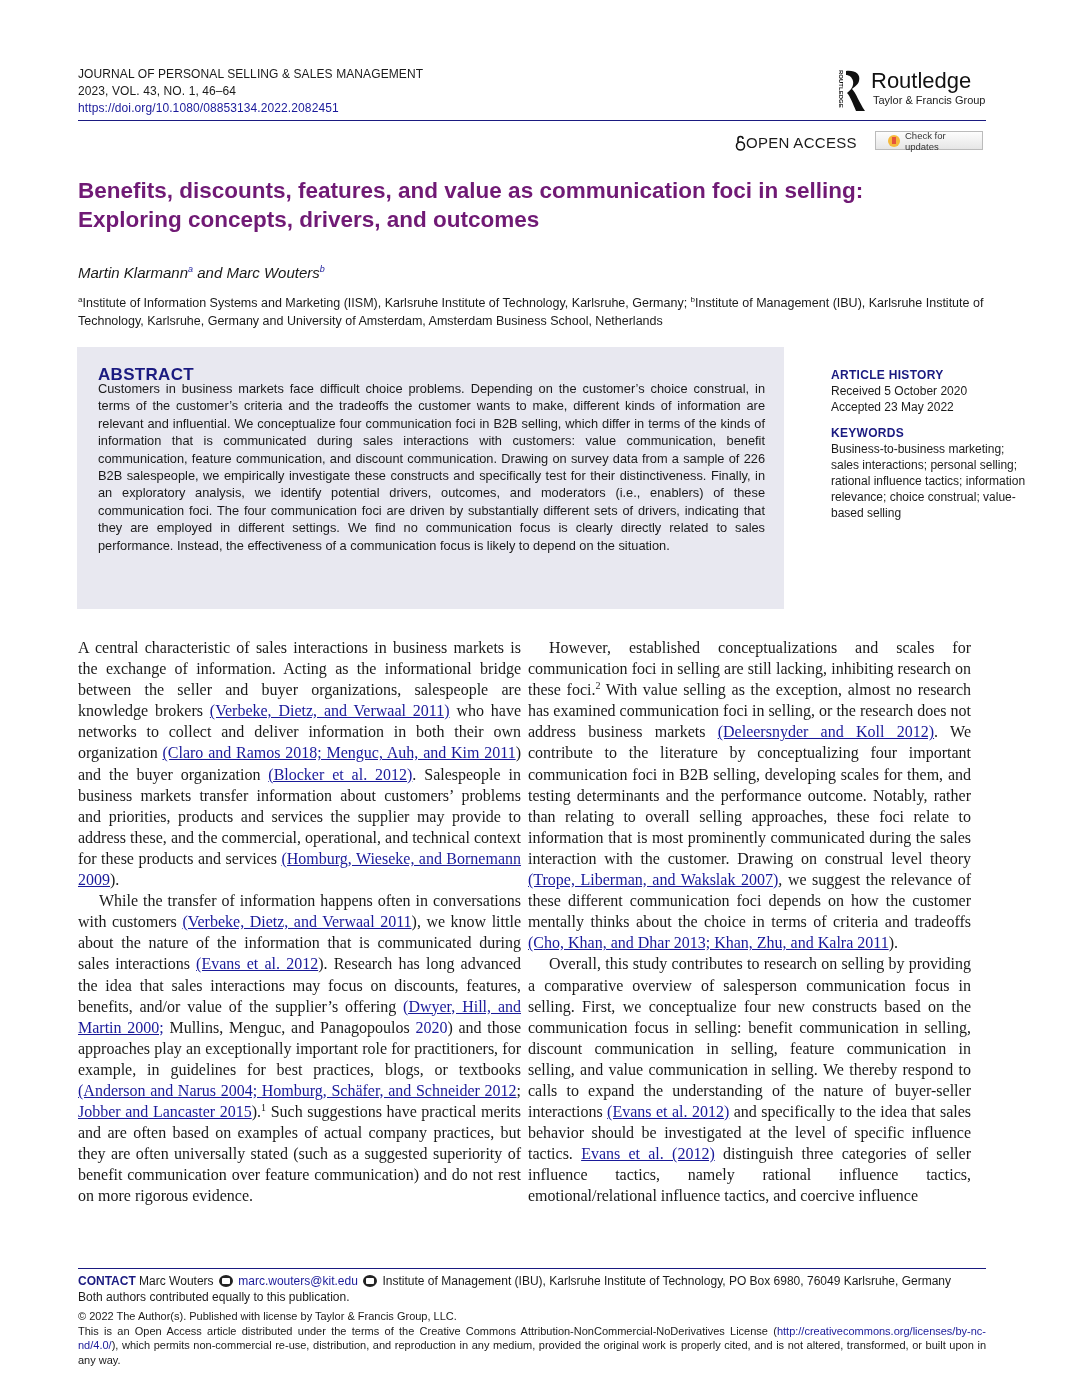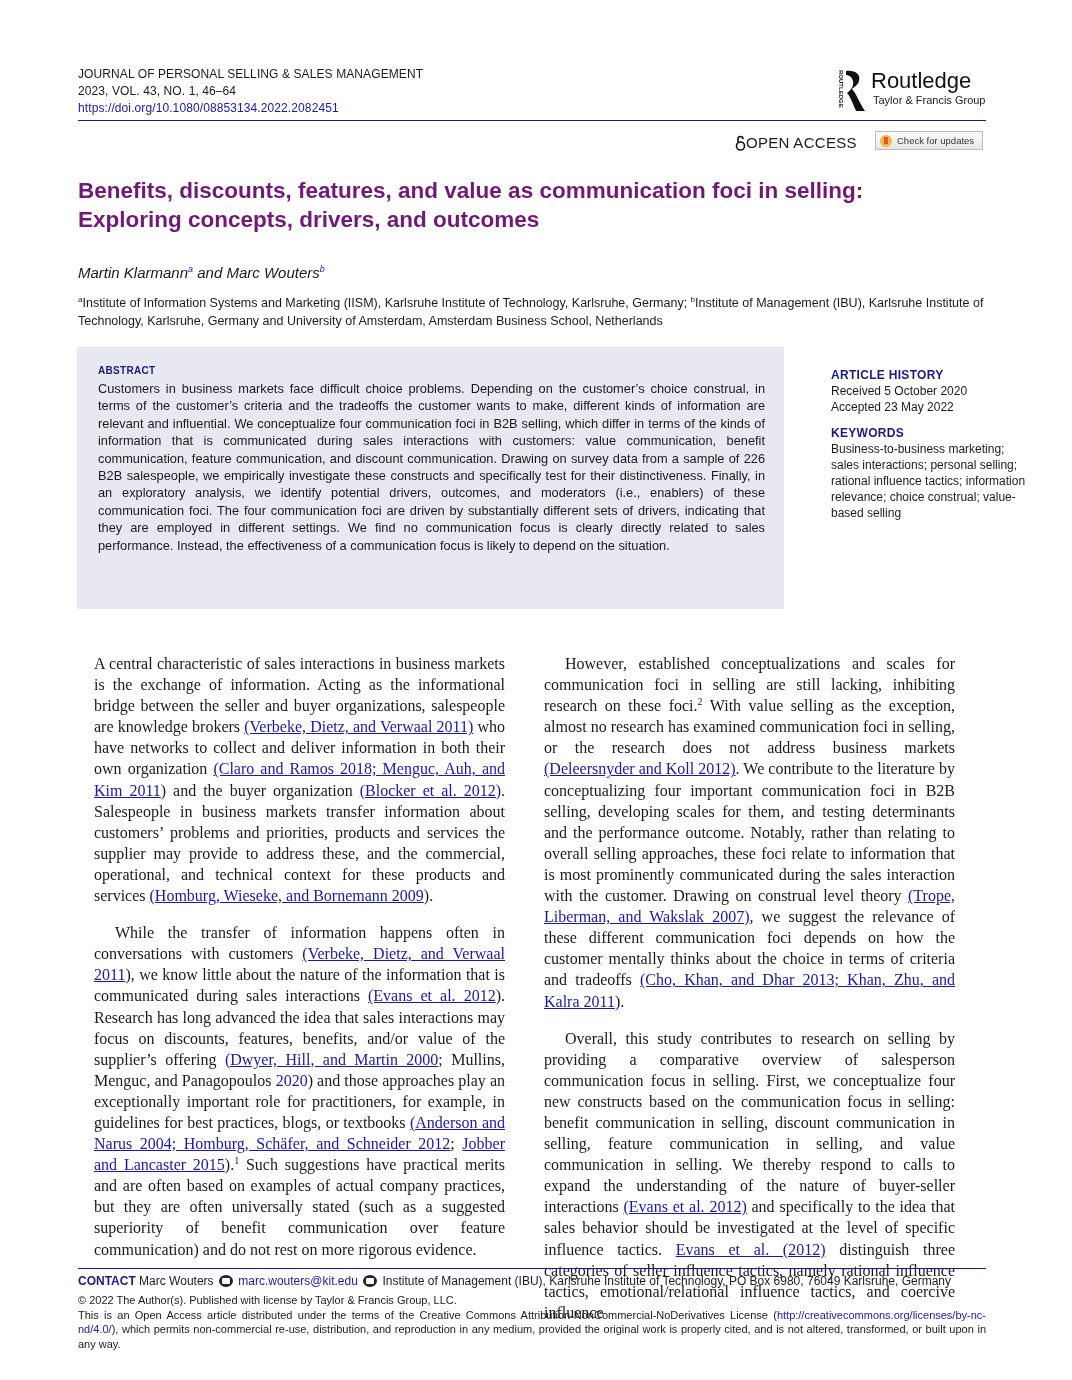--- a/index.html
+++ b/index.html
@@ -10,42 +10,42 @@
   #journal { position:absolute; left:78px; top:66px; font-size:12px; line-height:17px; letter-spacing:0.1px; }
   #journal .doi { color:#1a1a9a; }
   #publisher { position:absolute; left:833px; top:66px; width:160px; height:48px; }
   #pub-mark { position:absolute; left:0; top:2px; width:34px; height:44px; }
   #pub-name { position:absolute; left:38px; top:2px; font-size:22px; line-height:26px; color:#111; }
   #pub-sub { position:absolute; left:40px; top:28px; font-size:11px; color:#222; }
   #rule-top { position:absolute; left:78px; top:120px; width:908px; height:1px; background:#1a1a80; }
 
   #oa { position:absolute; left:735px; top:134px; font-size:15px; letter-spacing:0.3px; display:flex; align-items:center; }
   #oa .lock { width:11px; height:16px; }
-  #cfu { position:absolute; left:875px; top:131px; width:108px; height:19px; border:1px solid #bbbbbb; background:linear-gradient(#fdfdfd,#e6e6e6); font-size:9.5px; color:#333; display:flex; align-items:center; gap:5px; padding-left:4px; box-sizing:border-box; }
+  #cfu { position:absolute; left:875px; top:131px; width:108px; height:19px; border:1px solid #bbbbbb; background:linear-gradient(#fdfdfd,#e6e6e6); font-size:9.5px; color:#333; display:flex; align-items:center; gap:5px; padding-left:12px; box-sizing:border-box; }
   #cfu .badge { width:12px; height:12px; border-radius:50%; background:#f6b93b; position:relative; }
   #cfu .badge::after { content:""; position:absolute; left:4px; top:2px; width:4px; height:7px; background:#e5533d; }
 
   #title { position:absolute; left:78px; top:176px; width:900px; font-size:22.5px; font-weight:bold; line-height:29px; color:#701a75; }
   #authors { position:absolute; left:78px; top:264px; font-size:15px;font-style:italic; }
   #authors sup { font-size:9px; color:#1a1a9a; }
   #affil { position:absolute; left:78px; top:291px; width:910px; font-size:12.5px; line-height:17.5px; }
   #affil sup { font-size:8px; }
 
   #abstract-box { position:absolute; left:77px; top:347px; width:707px; height:262px; background:#e8e8f0; }
-  #abstract-head { position:absolute; left:21px; top:18px; font-size:10px; font-weight:bold; color:#1a1a80; letter-spacing:0.3px; }
+  #abstract-head { position:absolute; left:21px; top:18px; font-size:17px; font-weight:bold; color:#1a1a80; letter-spacing:0.3px; }
   #abstract-text { position:absolute; left:21px; top:33px; width:667px; font-size:12.8px; line-height:17.4px; text-align:justify; }
 
   #sidebar { position:absolute; left:831px; top:367px; width:200px; font-size:12px; line-height:16px; }
   #sidebar .h { font-weight:bold; color:#1a1a80; letter-spacing:0.3px; font-size:12px; }
   #sidebar .kw-head { margin-top:10px; }
 
   .col { position:absolute; top:637px; width:443px; font-size:16px; line-height:21.1px; text-align:justify; hyphens:none; }
   #col-left { left:78px; }
   #col-right { left:528px; }
-  .col p { margin:16px; }
+  .col p { margin:0; }
   .col p.indent { text-indent:21px; }
   .cite { color:#1a1a9a; text-decoration:underline; text-decoration-color:#1a1a9a; }
   .col sup { font-size:10px; line-height:0; }
 
   #rule-foot { position:absolute; left:78px; top:1268px; width:908px; height:1px; background:#1a1a80; }
   #footer { position:absolute; left:78px; top:1273px; width:908px; font-size:12px; line-height:16px; }
   #footer .contact-head { font-weight:bold; color:#1a1a80; }
   #footer .link { color:#1a1a9a; }
   #footer .ic { display:inline-block; width:14px; height:12px; border-radius:50%; background:#222; vertical-align:-2px; position:relative; margin:0 2px; }
   #footer .ic::after { content:""; position:absolute; left:3px; top:3px; width:8px; height:6px; background:#fff; border-radius:1px; }
@@ -118,16 +118,17 @@
 <div id="col-right" class="col serif">
   <p class="indent">However, established conceptualizations and scales for communication foci in selling are still lacking, inhibiting research on these foci.<sup>2</sup> With value selling as the exception, almost no research has examined communication foci in selling, or the research does not address business markets <span class="cite">(Deleersnyder and Koll 2012)</span>. We contribute to the literature by conceptualizing four important communication foci in B2B selling, developing scales for them, and testing determinants and the performance outcome. Notably, rather than relating to overall selling approaches, these foci relate to information that is most prominently communicated during the sales interaction with the customer. Drawing on construal level theory <span class="cite">(Trope, Liberman, and Wakslak 2007)</span>, we suggest the relevance of these different communication foci depends on how the customer mentally thinks about the choice in terms of criteria and tradeoffs <span class="cite">(Cho, Khan, and Dhar 2013; Khan, Zhu, and Kalra 2011</span>).</p>
   <p class="indent">Overall, this study contributes to research on selling by providing a comparative overview of salesperson communication focus in selling. First, we conceptualize four new constructs based on the communication focus in selling: benefit communication in selling, discount communication in selling, feature communication in selling, and value communication in selling. We thereby respond to calls to expand the understanding of the nature of buyer-seller interactions <span class="cite">(Evans et al. 2012)</span> and specifically to the idea that sales behavior should be investigated at the level of specific influence tactics. <span class="cite">Evans et al. (2012)</span> distinguish three categories of seller influence tactics, namely rational influence tactics, emotional/relational influence tactics, and coercive influence</p>
 </div>
 
 <div id="rule-foot"></div>
 <div id="footer" class="sans">
   <div>
     <span class="contact-head">CONTACT</span><span> Marc Wouters </span><span class="ic"></span> <span class="link">marc.wouters@kit.edu</span> <span class="ic"></span><span> Institute of Management (IBU), Karlsruhe Institute of Technology, PO Box 6980, 76049 Karlsruhe, Germany</span>
   </div>
+  <div>Both authors contributed equally to this publication.</div>
   <div class="gap"></div>
   <div class="small">© 2022 The Author(s). Published with license by Taylor &amp; Francis Group, LLC.</div>
   <div class="small"><span>This is an Open Access article distributed under the terms of the Creative Commons Attribution-NonCommercial-NoDerivatives License (</span><span class="link">http://creativecommons.org/licenses/by-nc-nd/4.0/</span><span>), which permits non-commercial re-use, distribution, and reproduction in any medium, provided the original work is properly cited, and is not altered, transformed, or built upon in any way.</span></div>
 </div>
 
 </body></html>

